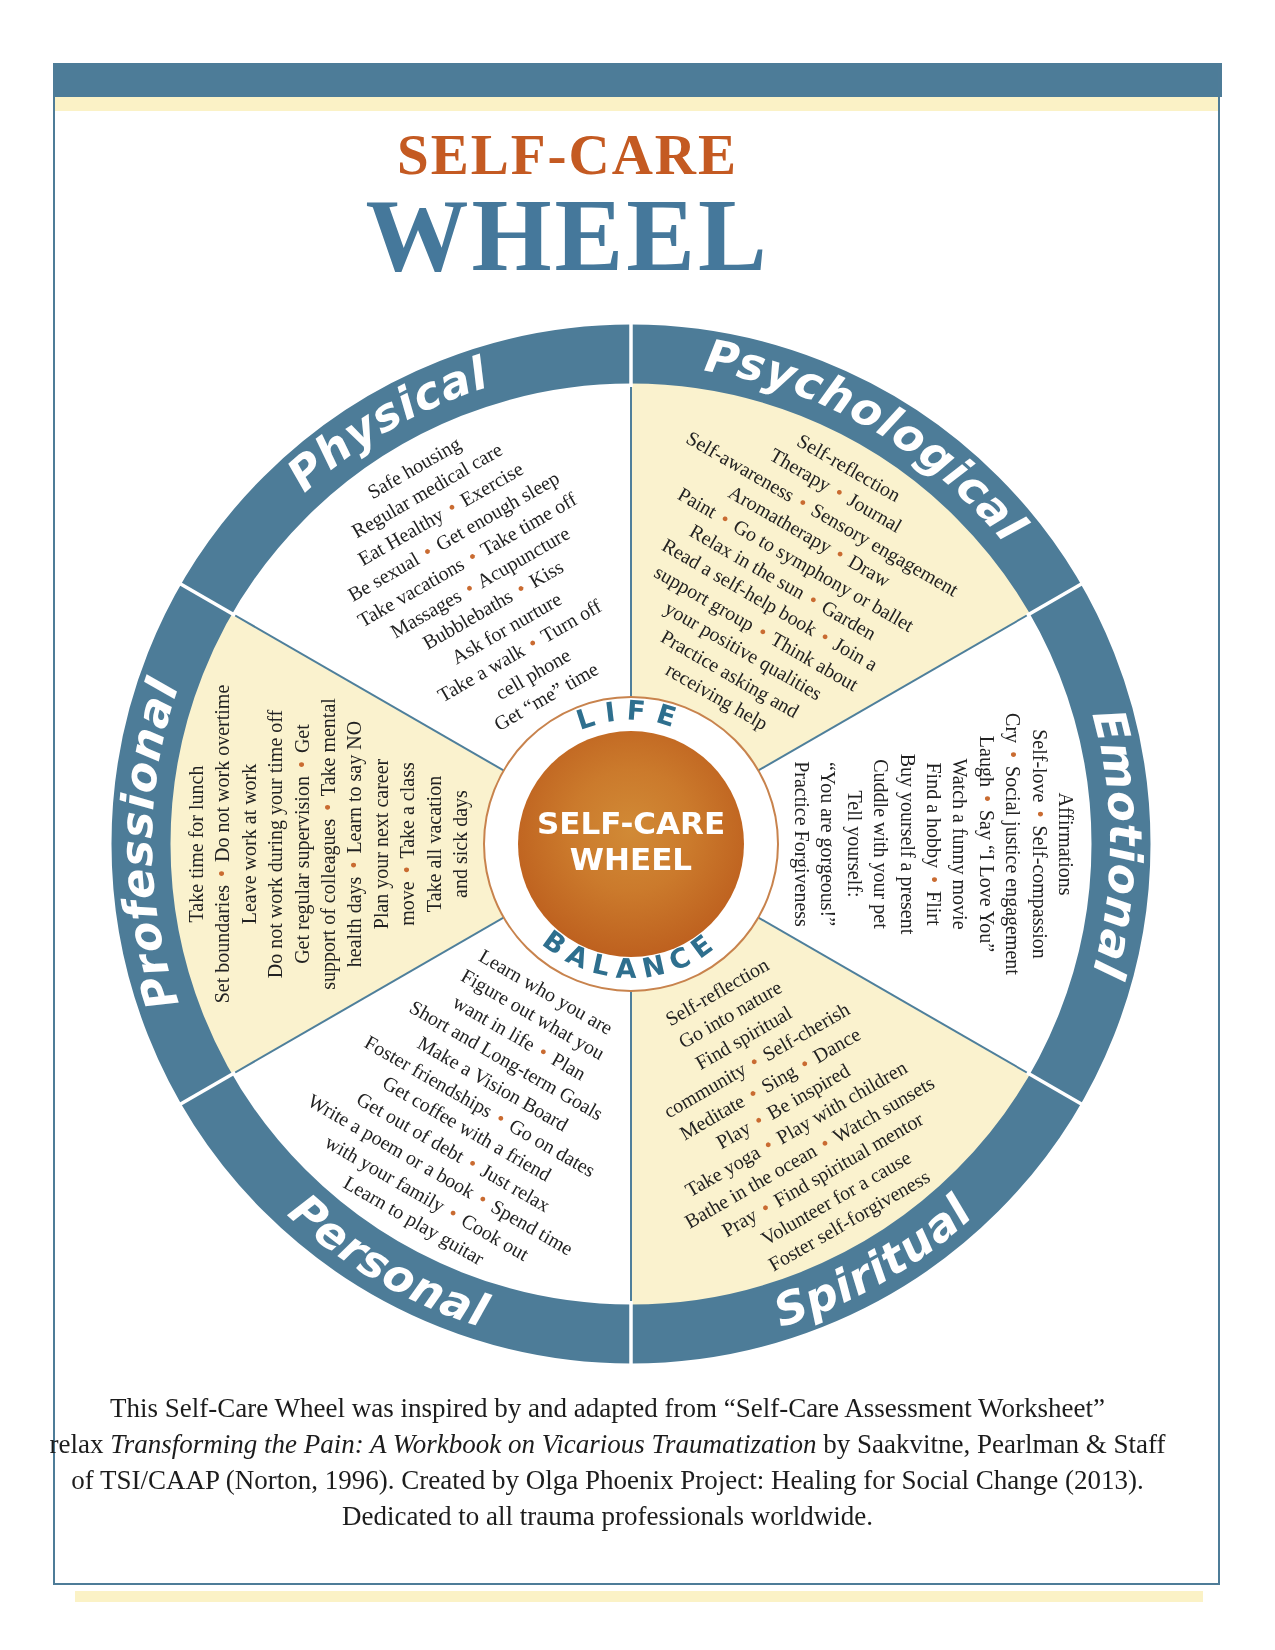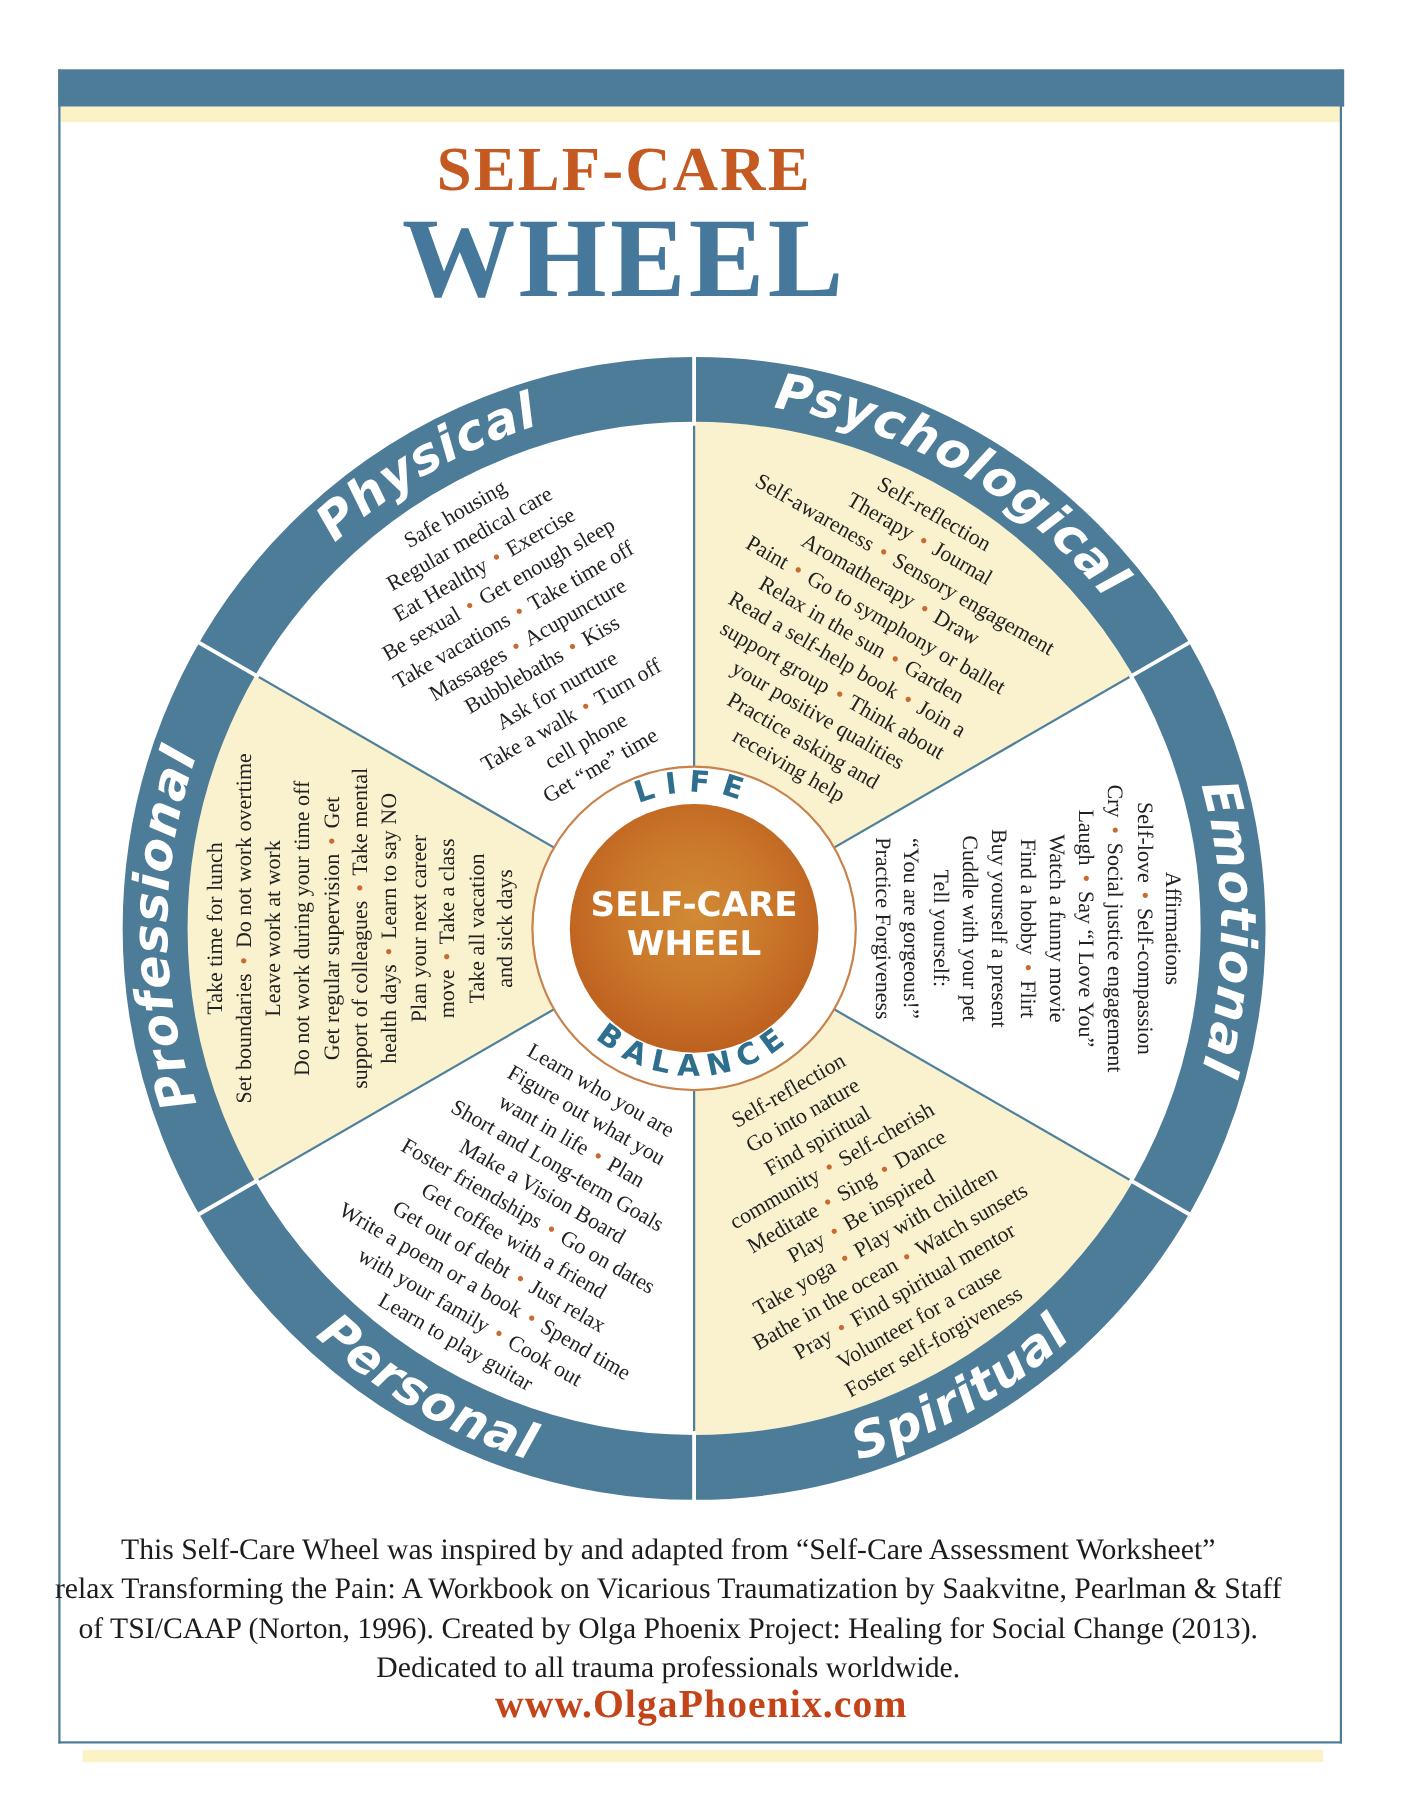--- a/index.html
+++ b/index.html
@@ -25,21 +25,21 @@
   .seg-block{position:absolute;text-align:center;color:#222222;font-size:20px;line-height:1.32;
              white-space:nowrap;}
   .seg-block .b{color:#c96b31;padding:0 3px;}
   
   #hub-label{position:absolute;left:631px;top:844px;transform:translate(-50%,-54%);
              font-family:"DejaVu Sans",sans-serif;font-weight:bold;font-size:31px;color:#ffffff;
              text-align:center;line-height:1.15;letter-spacing:0px;white-space:nowrap;}
   
   #footer{position:absolute;left:0;top:1391px;width:1275px;text-align:center;transform:translateX(-30px);
           font-size:27px;color:#1c1c1c;line-height:1.33;}
-  #footer .it{}
+  #footer .it{font-style:italic;}
   #footer-url{position:absolute;left:0;top:1528px;width:1275px;text-align:center;
               font-size:36px;font-weight:bold;color:#c4441a;letter-spacing:1px;}
 </style>
 </head>
 <body>
 
 <div id="canvas">
 
   <div id="bar-blue"></div>
   <div id="bar-yellow"></div>
@@ -182,16 +182,15 @@
     <div>SELF-CARE</div>
     <div>WHEEL</div>
   </div>
 
   <div id="footer">
     <div>This Self-Care Wheel was inspired by and adapted from “Self-Care Assessment Worksheet”</div>
     <div><span>relax </span><span class="it">Transforming the Pain: A Workbook on Vicarious Traumatization</span><span> by Saakvitne, Pearlman &amp; Staff</span></div>
     <div>of TSI/CAAP (Norton, 1996). Created by Olga Phoenix Project: Healing for Social Change (2013).</div>
     <div>Dedicated to all trauma professionals worldwide.</div>
   </div>
-  <div id="footer-url">www.OlgaPhoenix.com</div>
 
   <div id="bar-bottom"></div>
 </div>
 
 </body></html>

